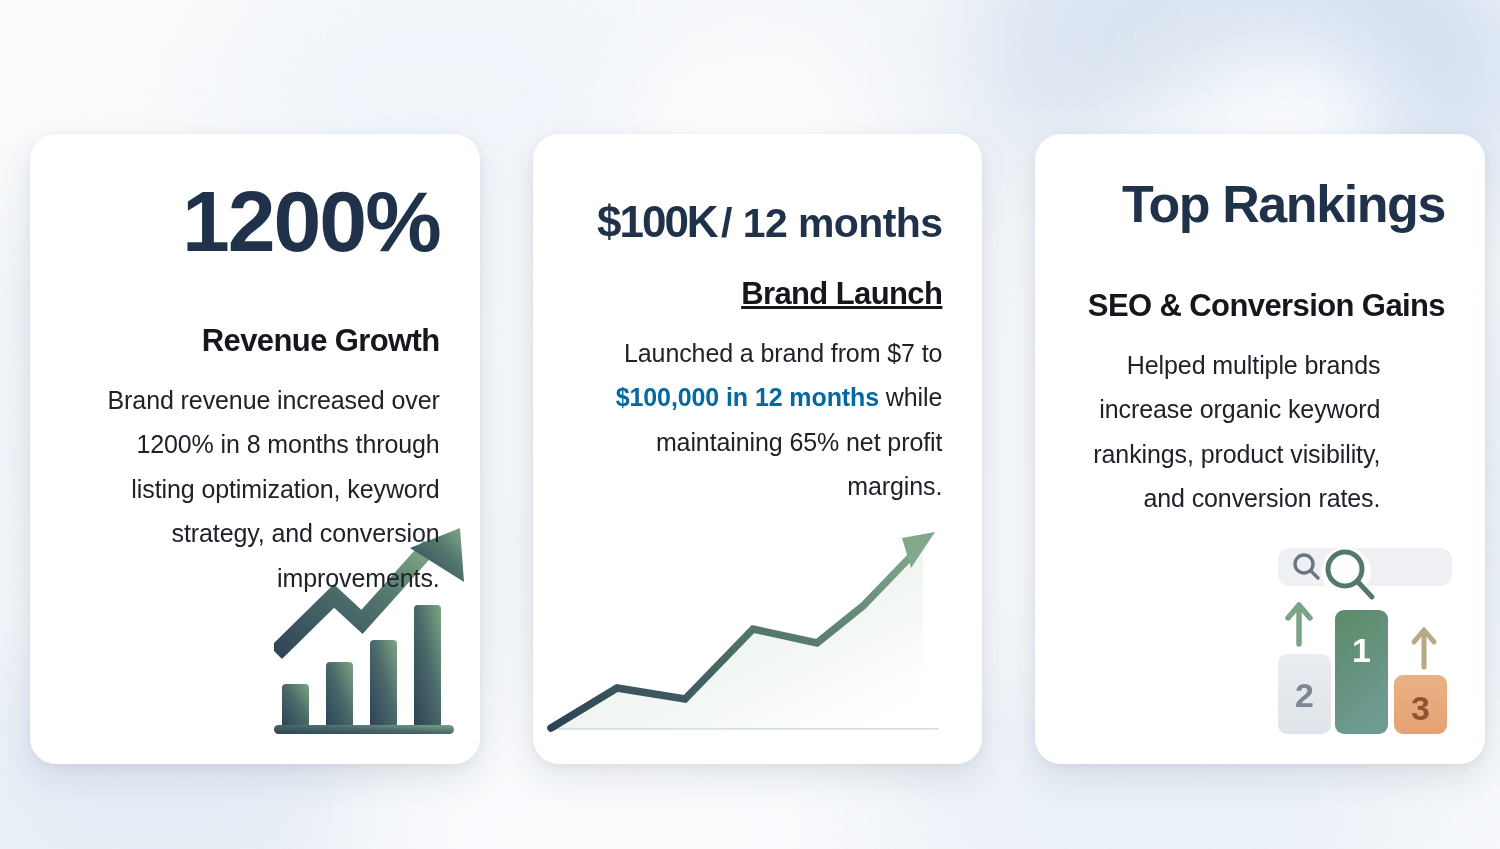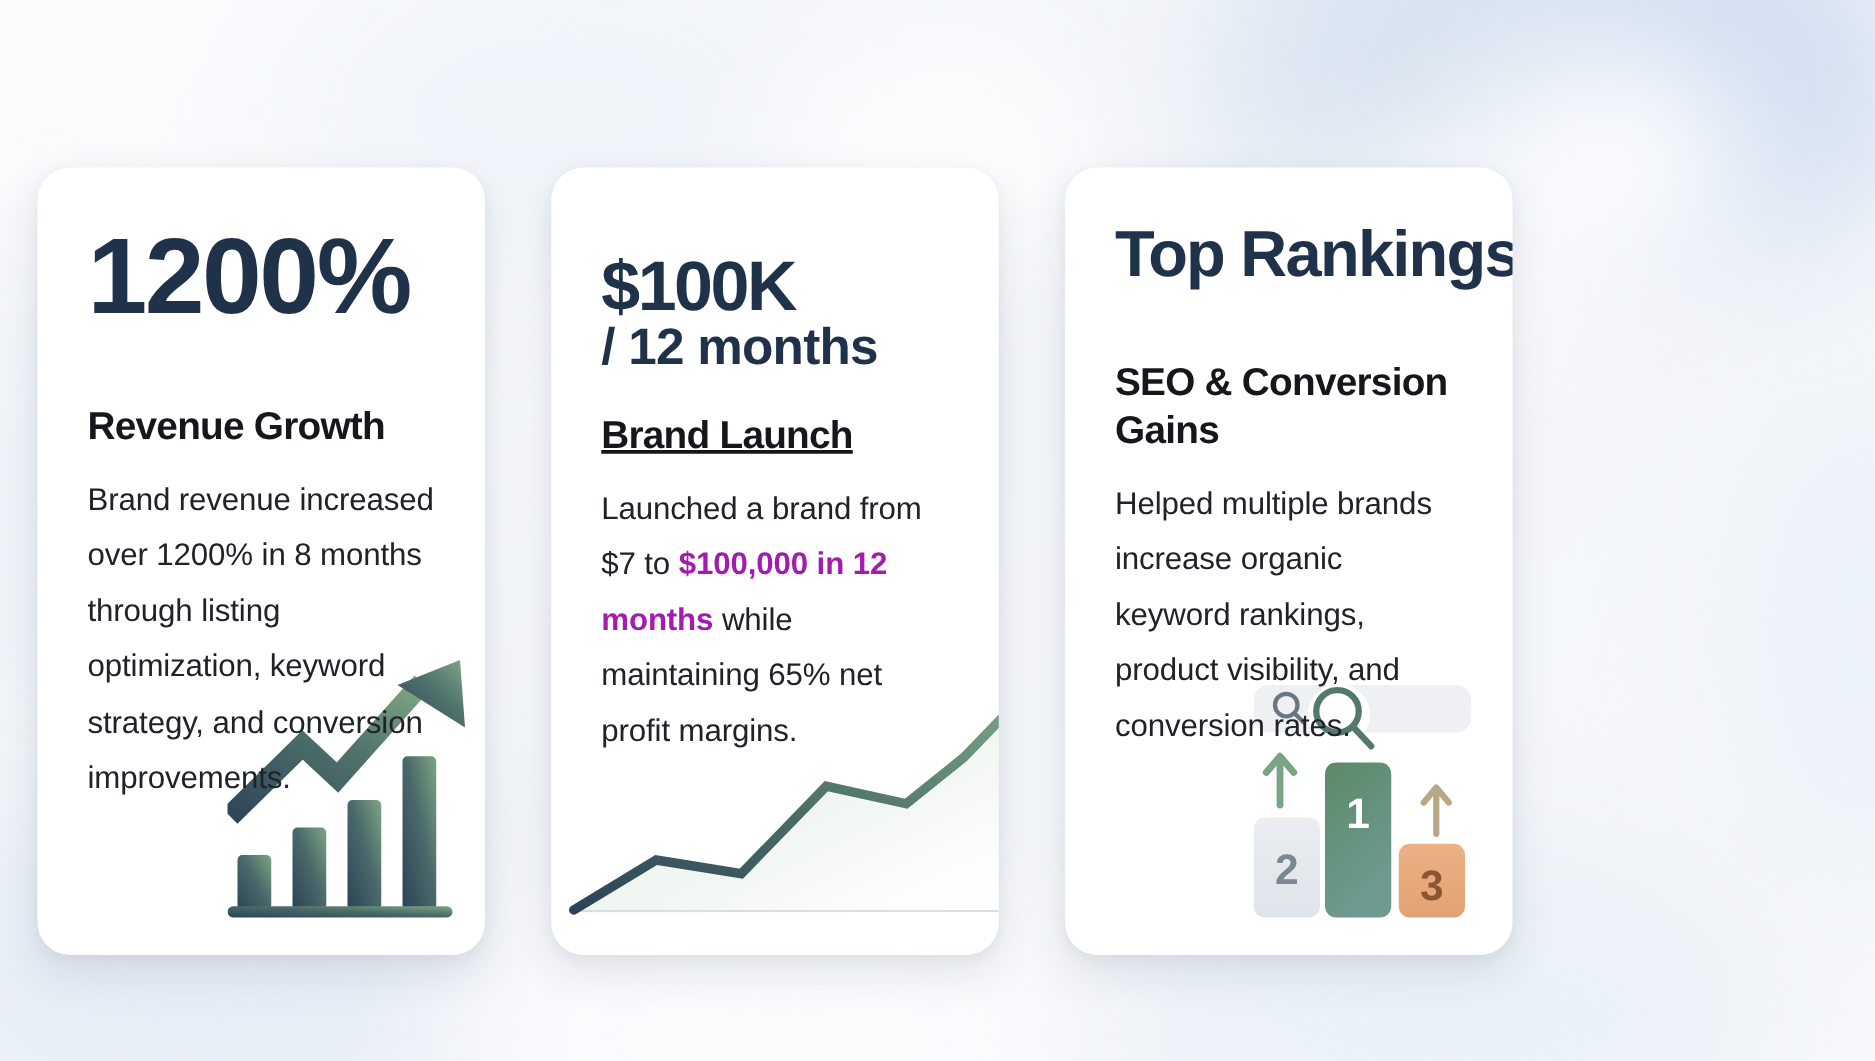--- a/index.html
+++ b/index.html
@@ -50,23 +50,24 @@
   .blob-j { left: -60px;  top: 200px;  width: 200px; height: 420px;
             background: rgba(236,241,248,.8); }
   .blob-k { left: 1380px; top: 300px;  width: 220px; height: 420px;
             background: rgba(234,240,248,.75); }
 
   
   #cards {
     position: absolute;
     left: 30px;
     top: 134px;
-    width: 1180px;
+    width: 1455px;
     display: flex;
     gap: 53px;
+    text-align: right;
   }
 
   .card {
     position: relative;
     width: 455px;
     height: 630px;
     background: #ffffff;
     border-radius: 26px;
     box-shadow: 0 14px 34px rgba(31,48,72,.10),
                 0 3px 10px rgba(31,48,72,.05);
@@ -75,21 +76,21 @@
   }
 
   .stat {
     color: #1f3249;
     font-weight: 700;
     letter-spacing: -2px;
     line-height: 1.02;
     white-space: nowrap;
   }
   .stat-xl  { font-size: 86px; }
-  .stat-lg  { font-size: 56px; }
+  .stat-lg  { font-size: 44px; }
   .stat-md  { font-size: 52px; letter-spacing: -1.4px; }
   .stat-suffix {
     font-size: 41px;
     letter-spacing: -0.6px;
     font-weight: 700;
   }
 
   .card-heading {
     color: #15171c;
     font-weight: 700;
@@ -104,21 +105,21 @@
   .card-body {
     position: relative;
     z-index: 2;
     margin-top: 18px;
     color: #20222a;
     font-size: 25px;
     line-height: 1.78;
     letter-spacing: -0.1px;
     max-width: 375px;
   }
-  .card-body b { font-weight: 700; color: #a21caf; }
+  .card-body b { font-weight: 700; color: #0369a1; }
 
   
   .art {
     position: absolute;
     z-index: 1;
     pointer-events: none;
   }
   #art-bars   { right: 6px;  bottom: 28px; width: 200px; height: 210px; }
   #art-line   { left: 12px;  bottom: 18px; width: 400px; height: 230px; }
   #art-podium { right: 14px; bottom: 20px; width: 195px; height: 200px; }

